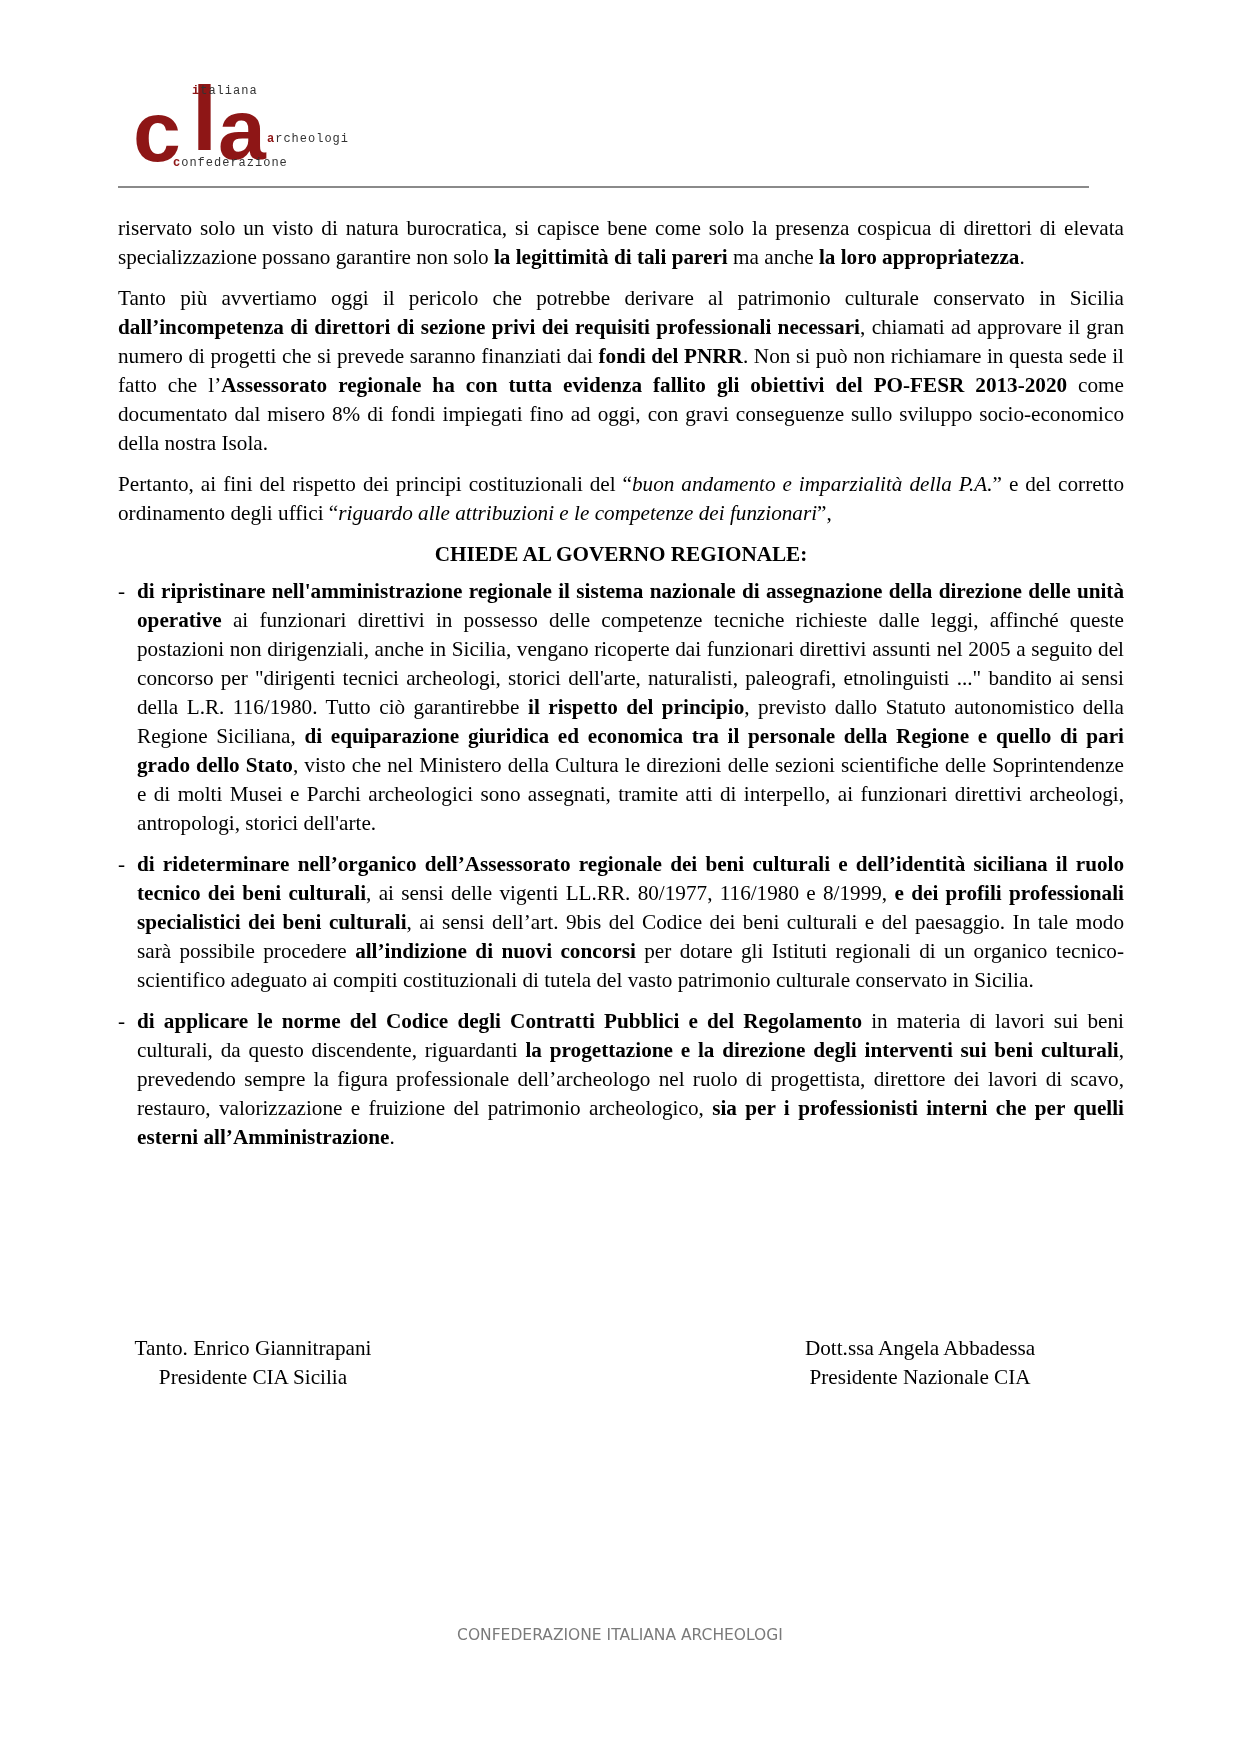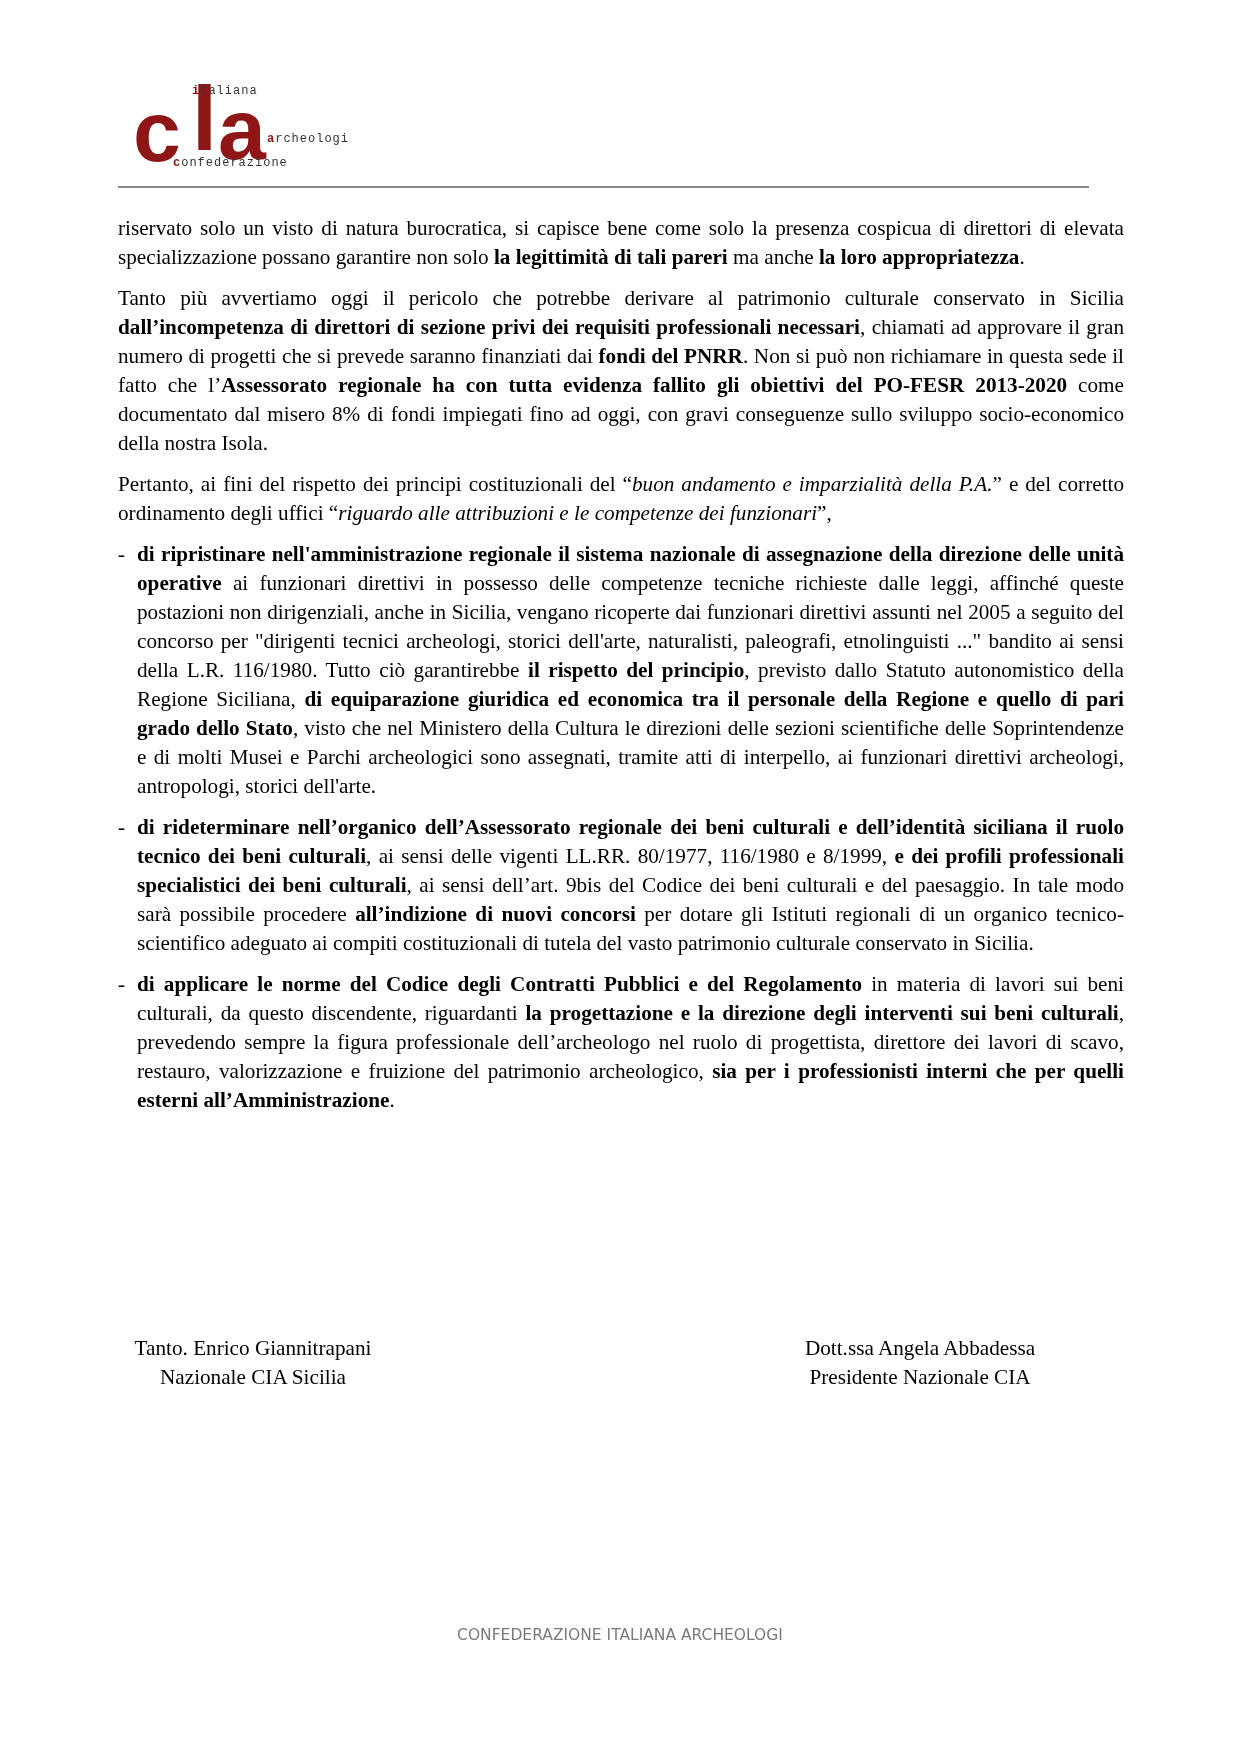--- a/index.html
+++ b/index.html
@@ -61,39 +61,40 @@
 <div class="content">
   <p>
     <span>riservato solo un visto di natura burocratica, si capisce bene come solo la presenza cospicua di direttori di elevata specializzazione possano garantire non solo </span><b>la legittimità di tali pareri</b><span> ma anche </span><b>la loro appropriatezza</b><span>.</span>
   </p>
   <p>
     <span>Tanto più avvertiamo oggi il pericolo che potrebbe derivare al patrimonio culturale conservato in Sicilia </span><b>dall’incompetenza di direttori di sezione privi dei requisiti professionali necessari</b><span>, chiamati ad approvare il gran numero di progetti che si prevede saranno finanziati dai </span><b>fondi del PNRR</b><span>. Non si può non richiamare in questa sede il fatto che l’</span><b>Assessorato regionale ha con tutta evidenza fallito gli obiettivi del PO-FESR 2013-2020</b><span> come documentato dal misero 8% di fondi impiegati fino ad oggi, con gravi conseguenze sullo sviluppo socio-economico della nostra Isola.</span>
   </p>
   <p>
     <span>Pertanto, ai fini del rispetto dei principi costituzionali del “</span><i>buon andamento e imparzialità della P.A.</i><span>” e del corretto ordinamento degli uffici “</span><i>riguardo alle attribuzioni e le competenze dei funzionari</i><span>”,</span>
   </p>
+  <p class="center-title">CHIEDE AL GOVERNO REGIONALE:</p>
 
   <div class="req">
     <span class="dash">-</span>
     <b>di ripristinare nell'amministrazione regionale il sistema nazionale di assegnazione della direzione delle unità operative</b><span> ai funzionari direttivi in possesso delle competenze tecniche richieste dalle leggi, affinché queste postazioni non dirigenziali, anche in Sicilia, vengano ricoperte dai funzionari direttivi assunti nel 2005 a seguito del concorso per "dirigenti tecnici archeologi, storici dell'arte, naturalisti, paleografi, etnolinguisti ..." bandito ai sensi della L.R. 116/1980. Tutto ciò garantirebbe </span><b>il rispetto del principio</b><span>, previsto dallo Statuto autonomistico della Regione Siciliana, </span><b>di equiparazione giuridica ed economica tra il personale della Regione e quello di pari grado dello Stato</b><span>, visto che nel Ministero della Cultura le direzioni delle sezioni scientifiche delle Soprintendenze e di molti Musei e Parchi archeologici sono assegnati, tramite atti di interpello, ai funzionari direttivi archeologi, antropologi, storici dell'arte.</span>
   </div>
   <div class="req">
     <span class="dash">-</span>
     <b>di rideterminare nell’organico dell’Assessorato regionale dei beni culturali e dell’identità siciliana il ruolo tecnico dei beni culturali</b><span>, ai sensi delle vigenti LL.RR. 80/1977, 116/1980 e 8/1999, </span><b>e dei profili professionali specialistici dei beni culturali</b><span>, ai sensi dell’art. 9bis del Codice dei beni culturali e del paesaggio. In tale modo sarà possibile procedere </span><b>all’indizione di nuovi concorsi</b><span> per dotare gli Istituti regionali di un organico tecnico-scientifico adeguato ai compiti costituzionali di tutela del vasto patrimonio culturale conservato in Sicilia.</span>
   </div>
   <div class="req">
     <span class="dash">-</span>
     <b>di applicare le norme del Codice degli Contratti Pubblici e del Regolamento</b><span> in materia di lavori sui beni culturali, da questo discendente, riguardanti </span><b>la progettazione e la direzione degli interventi sui beni culturali</b><span>, prevedendo sempre la figura professionale dell’archeologo nel ruolo di progettista, direttore dei lavori di scavo, restauro, valorizzazione e fruizione del patrimonio archeologico, </span><b>sia per i professionisti interni che per quelli esterni all’Amministrazione</b><span>.</span>
   </div>
 </div>
 
 <div class="signatures">
   <div class="sig left">
     <div>Tanto. Enrico Giannitrapani</div>
-    <div>Nazionale CIA Sicilia</div>
+    <div>Presidente CIA Sicilia</div>
   </div>
   <div class="sig right">
     <div>Dott.ssa Angela Abbadessa</div>
     <div>Presidente Nazionale CIA</div>
   </div>
 </div>
 
 <div class="footer">
   <div class="org">CONFEDERAZIONE ITALIANA ARCHEOLOGI</div>
 </div>

